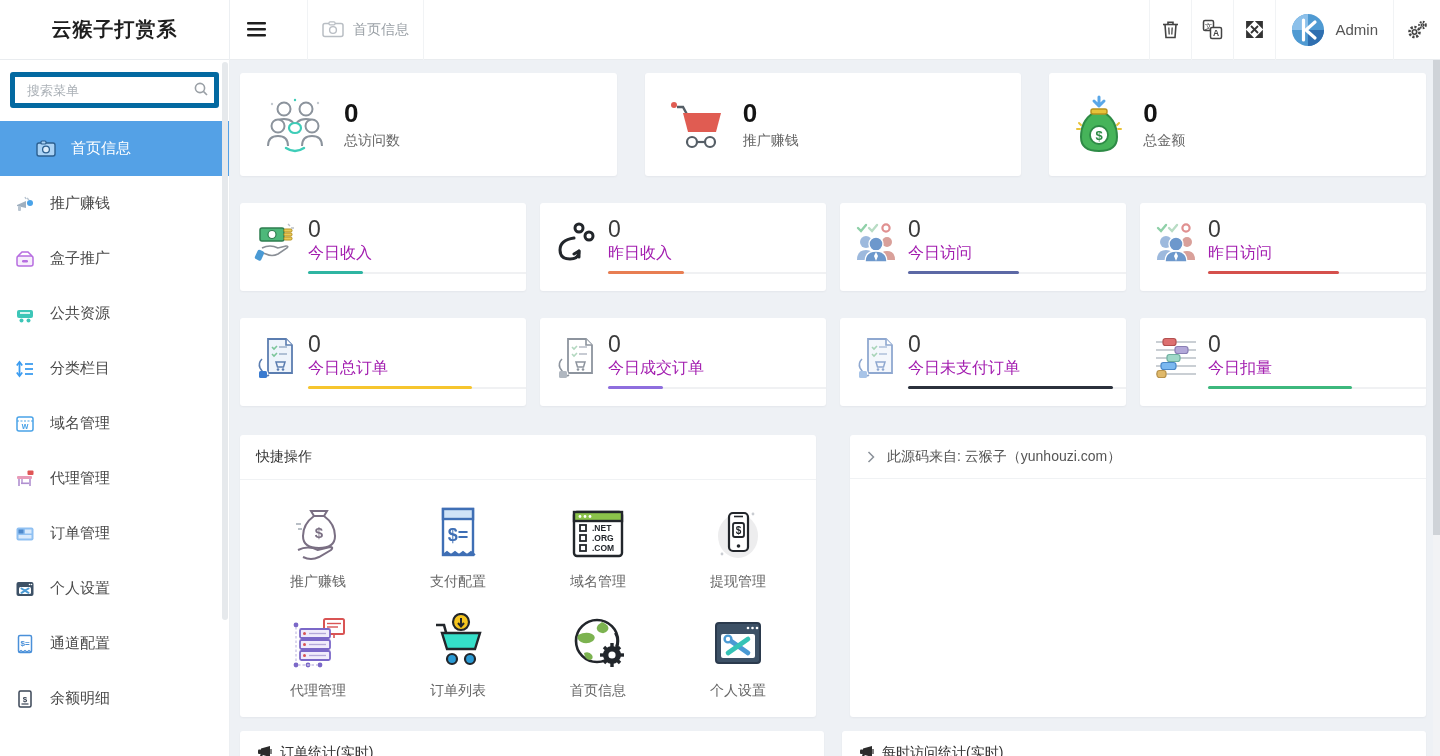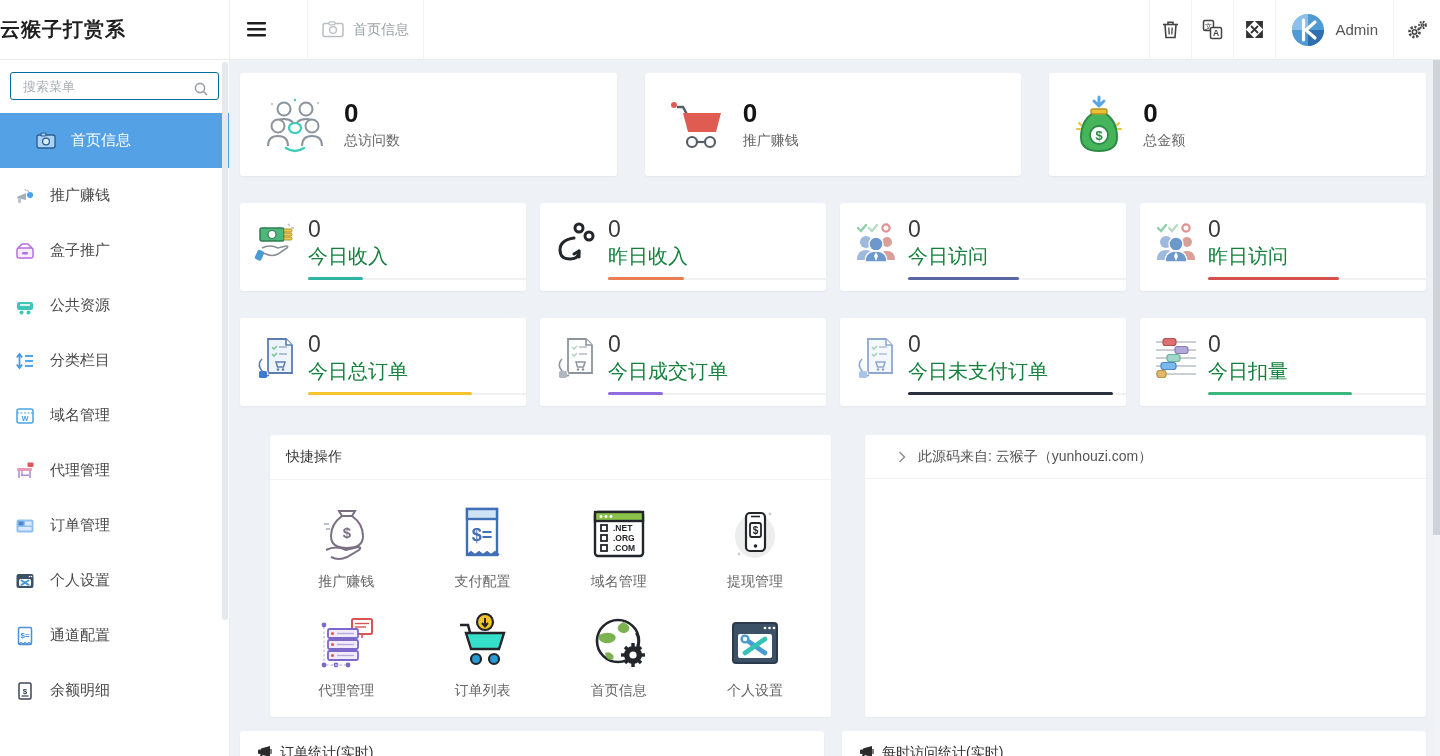--- a/index.html
+++ b/index.html
@@ -2,23 +2,23 @@
 <html><head>
 <meta charset="utf-8">
 <style>
   * { margin:0; padding:0; box-sizing:border-box; }
   html,body { width:1440px; height:756px; overflow:hidden; }
   body { font-family:"Liberation Sans","DejaVu Sans",sans-serif; background:#eef1f5; color:#333; }
   .app { display:flex; width:1440px; height:756px; }
 
   
   .sidebar { width:230px; flex-shrink:0; background:#fff; border-right:1px solid #eceff2; position:relative; z-index:3; }
-  .logo { height:60px; line-height:59px; text-align:left; font-size:20px; font-weight:bold; color:#1f1f1f; border-bottom:1px solid #e9ecef; letter-spacing:1px; }
+  .logo { height:60px; line-height:59px; text-align:center; font-size:20px; font-weight:bold; color:#1f1f1f; border-bottom:1px solid #e9ecef; letter-spacing:1px; }
   .search-wrap { margin:12px 10px 0 10px; position:relative; }
-  .search-wrap input { width:100%; height:28px; border:1px solid #0369a1; border-radius:3px; padding:0 32px 0 12px; font-size:13px; color:#555; outline:none; background:#fff; font-family:inherit; }
+  .search-wrap input { width:100%; height:36px; border:5px solid #0369a1; border-radius:3px; padding:0 32px 0 12px; font-size:13px; color:#555; outline:none; background:#fff; font-family:inherit; }
   .search-wrap input::placeholder { color:#aab0b6; }
   .search-icon { position:absolute; right:10px; top:9px; }
   .menu { margin-top:13px; }
   .menu-item { height:55px; display:flex; align-items:center; padding-left:14px; gap:14px; font-size:15px; color:#4a4a4a; cursor:pointer; }
   .menu-item .mi { width:22px; height:22px; flex-shrink:0; }
   .menu-item.active { color:#fff; padding-left:35px; }
   .side-scroll { position:absolute; top:62px; right:1px; width:6px; height:558px; background:#e6e9ec; border-radius:3px; }
 
   
   .main { flex:1; display:flex; flex-direction:column; min-width:0; position:relative; }
@@ -29,44 +29,44 @@
   .nav-btn { width:42px; display:flex; align-items:center; justify-content:center; border-left:1px solid #f1f3f5; cursor:pointer; background:none; border-top:none; border-right:none; border-bottom:none; }
   .nav-user { display:flex; align-items:center; gap:10px; padding:0 15px; border-left:1px solid #f1f3f5; cursor:pointer; }
   .nav-user .uname { font-size:15px; color:#555; }
   .nav-btn.gear-btn { width:47px; }
 
   
   .content { flex:1; padding:13px 14px 0 10px; overflow:hidden; }
   .row { display:flex; }
   .row1 { gap:28px; }
   .row2 { gap:14px; margin-top:27px; }
-  .rowp { gap:34px; margin-top:29px;margin-left:30px; }
+  .rowp { gap:34px; margin-top:29px; }
   .rowb { gap:18px; margin-top:14px; }
   .card { background:#fff; border-radius:3px; box-shadow:0 1px 2px rgba(31,45,61,.05); }
 
   .big-card { flex:1; height:103px; display:flex; align-items:center; padding-left:24px; gap:18px; }
   .big-card .num { font-size:26px; font-weight:bold; color:#141414; line-height:1.15; }
   .big-card .lbl { font-size:14px; color:#666; margin-top:3px; }
 
   .mini-card { flex:1; height:88px; display:flex; padding:13px 0 0 14px; gap:10px; }
   .mini-card .mic { width:44px; height:44px; flex-shrink:0; margin-top:4px; }
   .mini-card .mcol { flex:1; min-width:0; }
   .mini-card .num { font-size:23px; font-weight:300; color:#3a3a3a; line-height:1.15; }
-  .mini-card .lbl { font-size:20px; color:#15803d; margin-top:1px; }
+  .mini-card .lbl { font-size:16px; color:#a21caf; margin-top:1px; }
   .bar-track { margin-top:8px; height:2px; background:#f0f1f3; position:relative; }
   .bar-fill { position:absolute; left:0; top:-1px; height:3px; border-radius:2px; }
 
   .panel { flex:1; background:#fff; border-radius:3px; box-shadow:0 1px 2px rgba(31,45,61,.05); }
   .panel.tall { height:282px; }
   .panel.cut { height:160px; }
   .panel-header { height:45px; display:flex; align-items:center; gap:8px; padding:0 16px; font-size:14px; color:#333; border-bottom:1px solid #f0f2f4; }
   .qa-grid { display:grid; grid-template-columns:repeat(4,1fr); padding:24px 8px 0 8px; row-gap:22px; }
   .qa-item { display:flex; flex-direction:column; align-items:center; gap:9px; cursor:pointer; }
   .qa-item .qlbl { font-size:14px; color:#666; }
-  .ann-item { height:44px; display:flex; align-items:center; gap:12px; padding:0 33px; font-size:14px; color:#555; border-bottom:1px solid #f0f2f4; cursor:pointer; }
+  .ann-item { height:44px; display:flex; align-items:center; gap:12px; padding:0 17px; font-size:14px; color:#555; border-bottom:1px solid #f0f2f4; cursor:pointer; }
 
   .page-scroll { position:absolute; right:0; top:60px; width:7px; height:696px; background:#f2f3f5; }
   .page-scroll .thumb { width:7px; height:475px; background:#cfd3d8; }
 
   svg { display:block; }
 </style>
 </head>
 <body>
 
 <div class="app">

